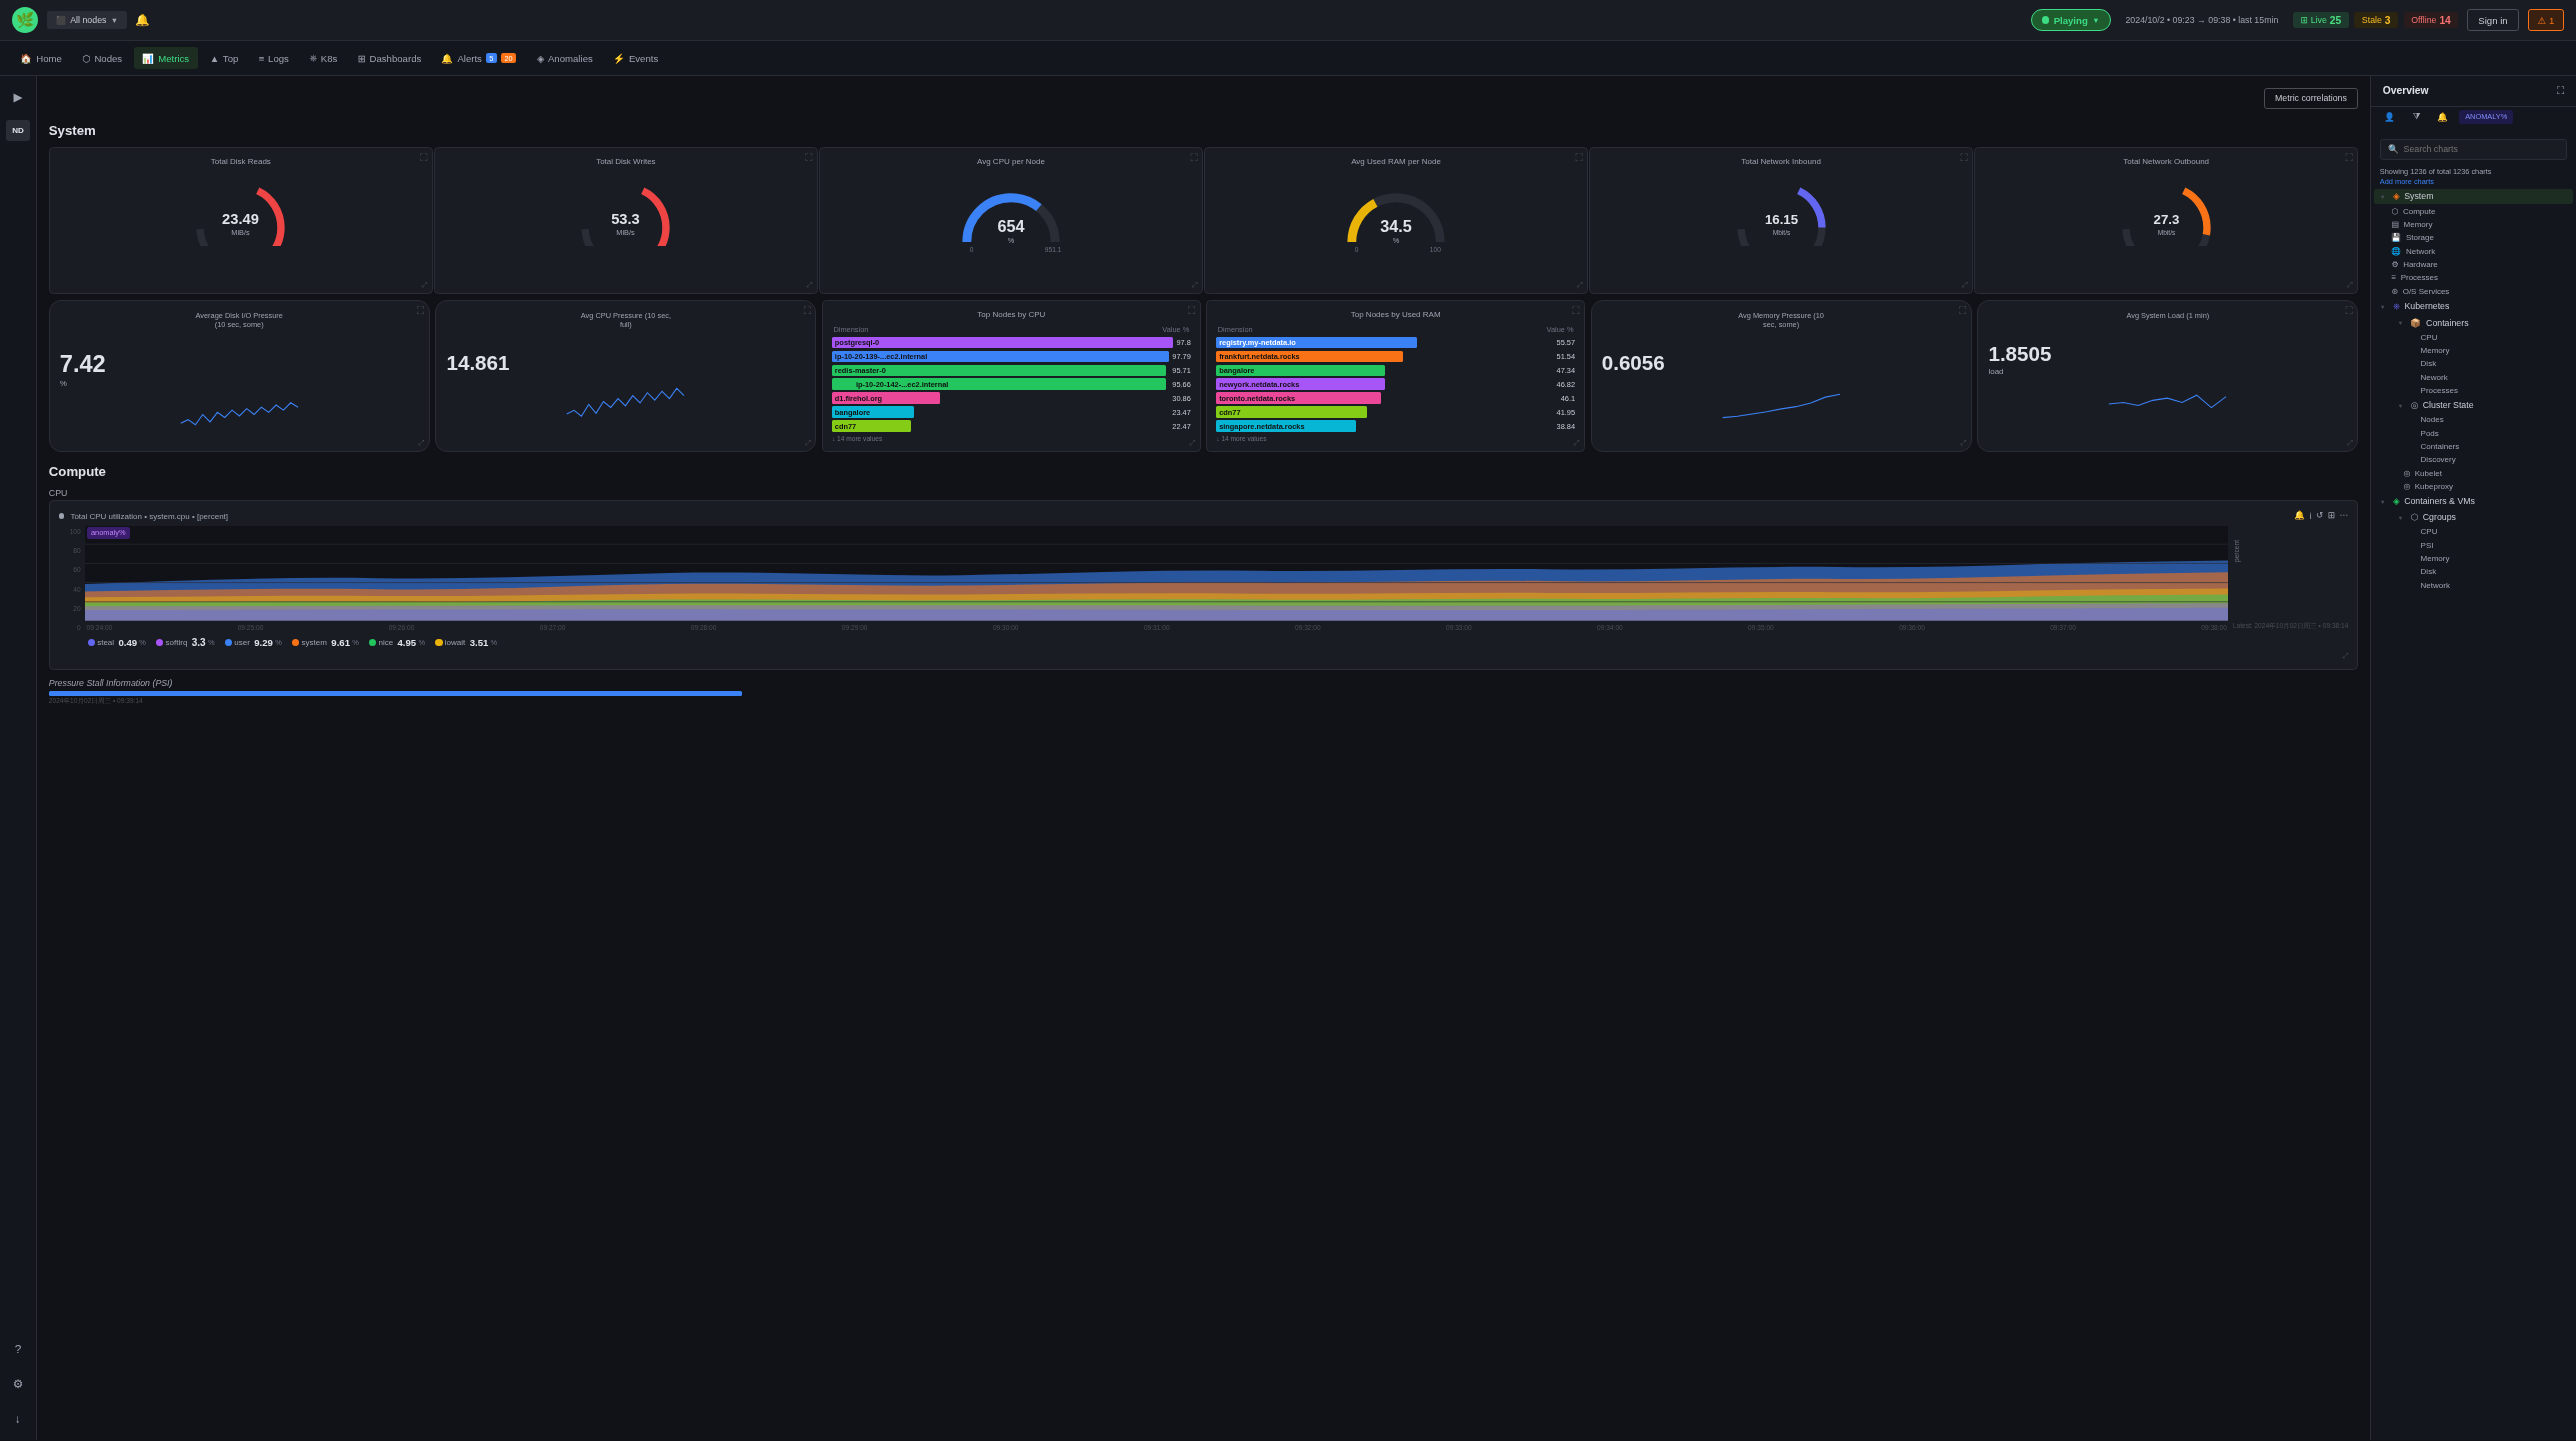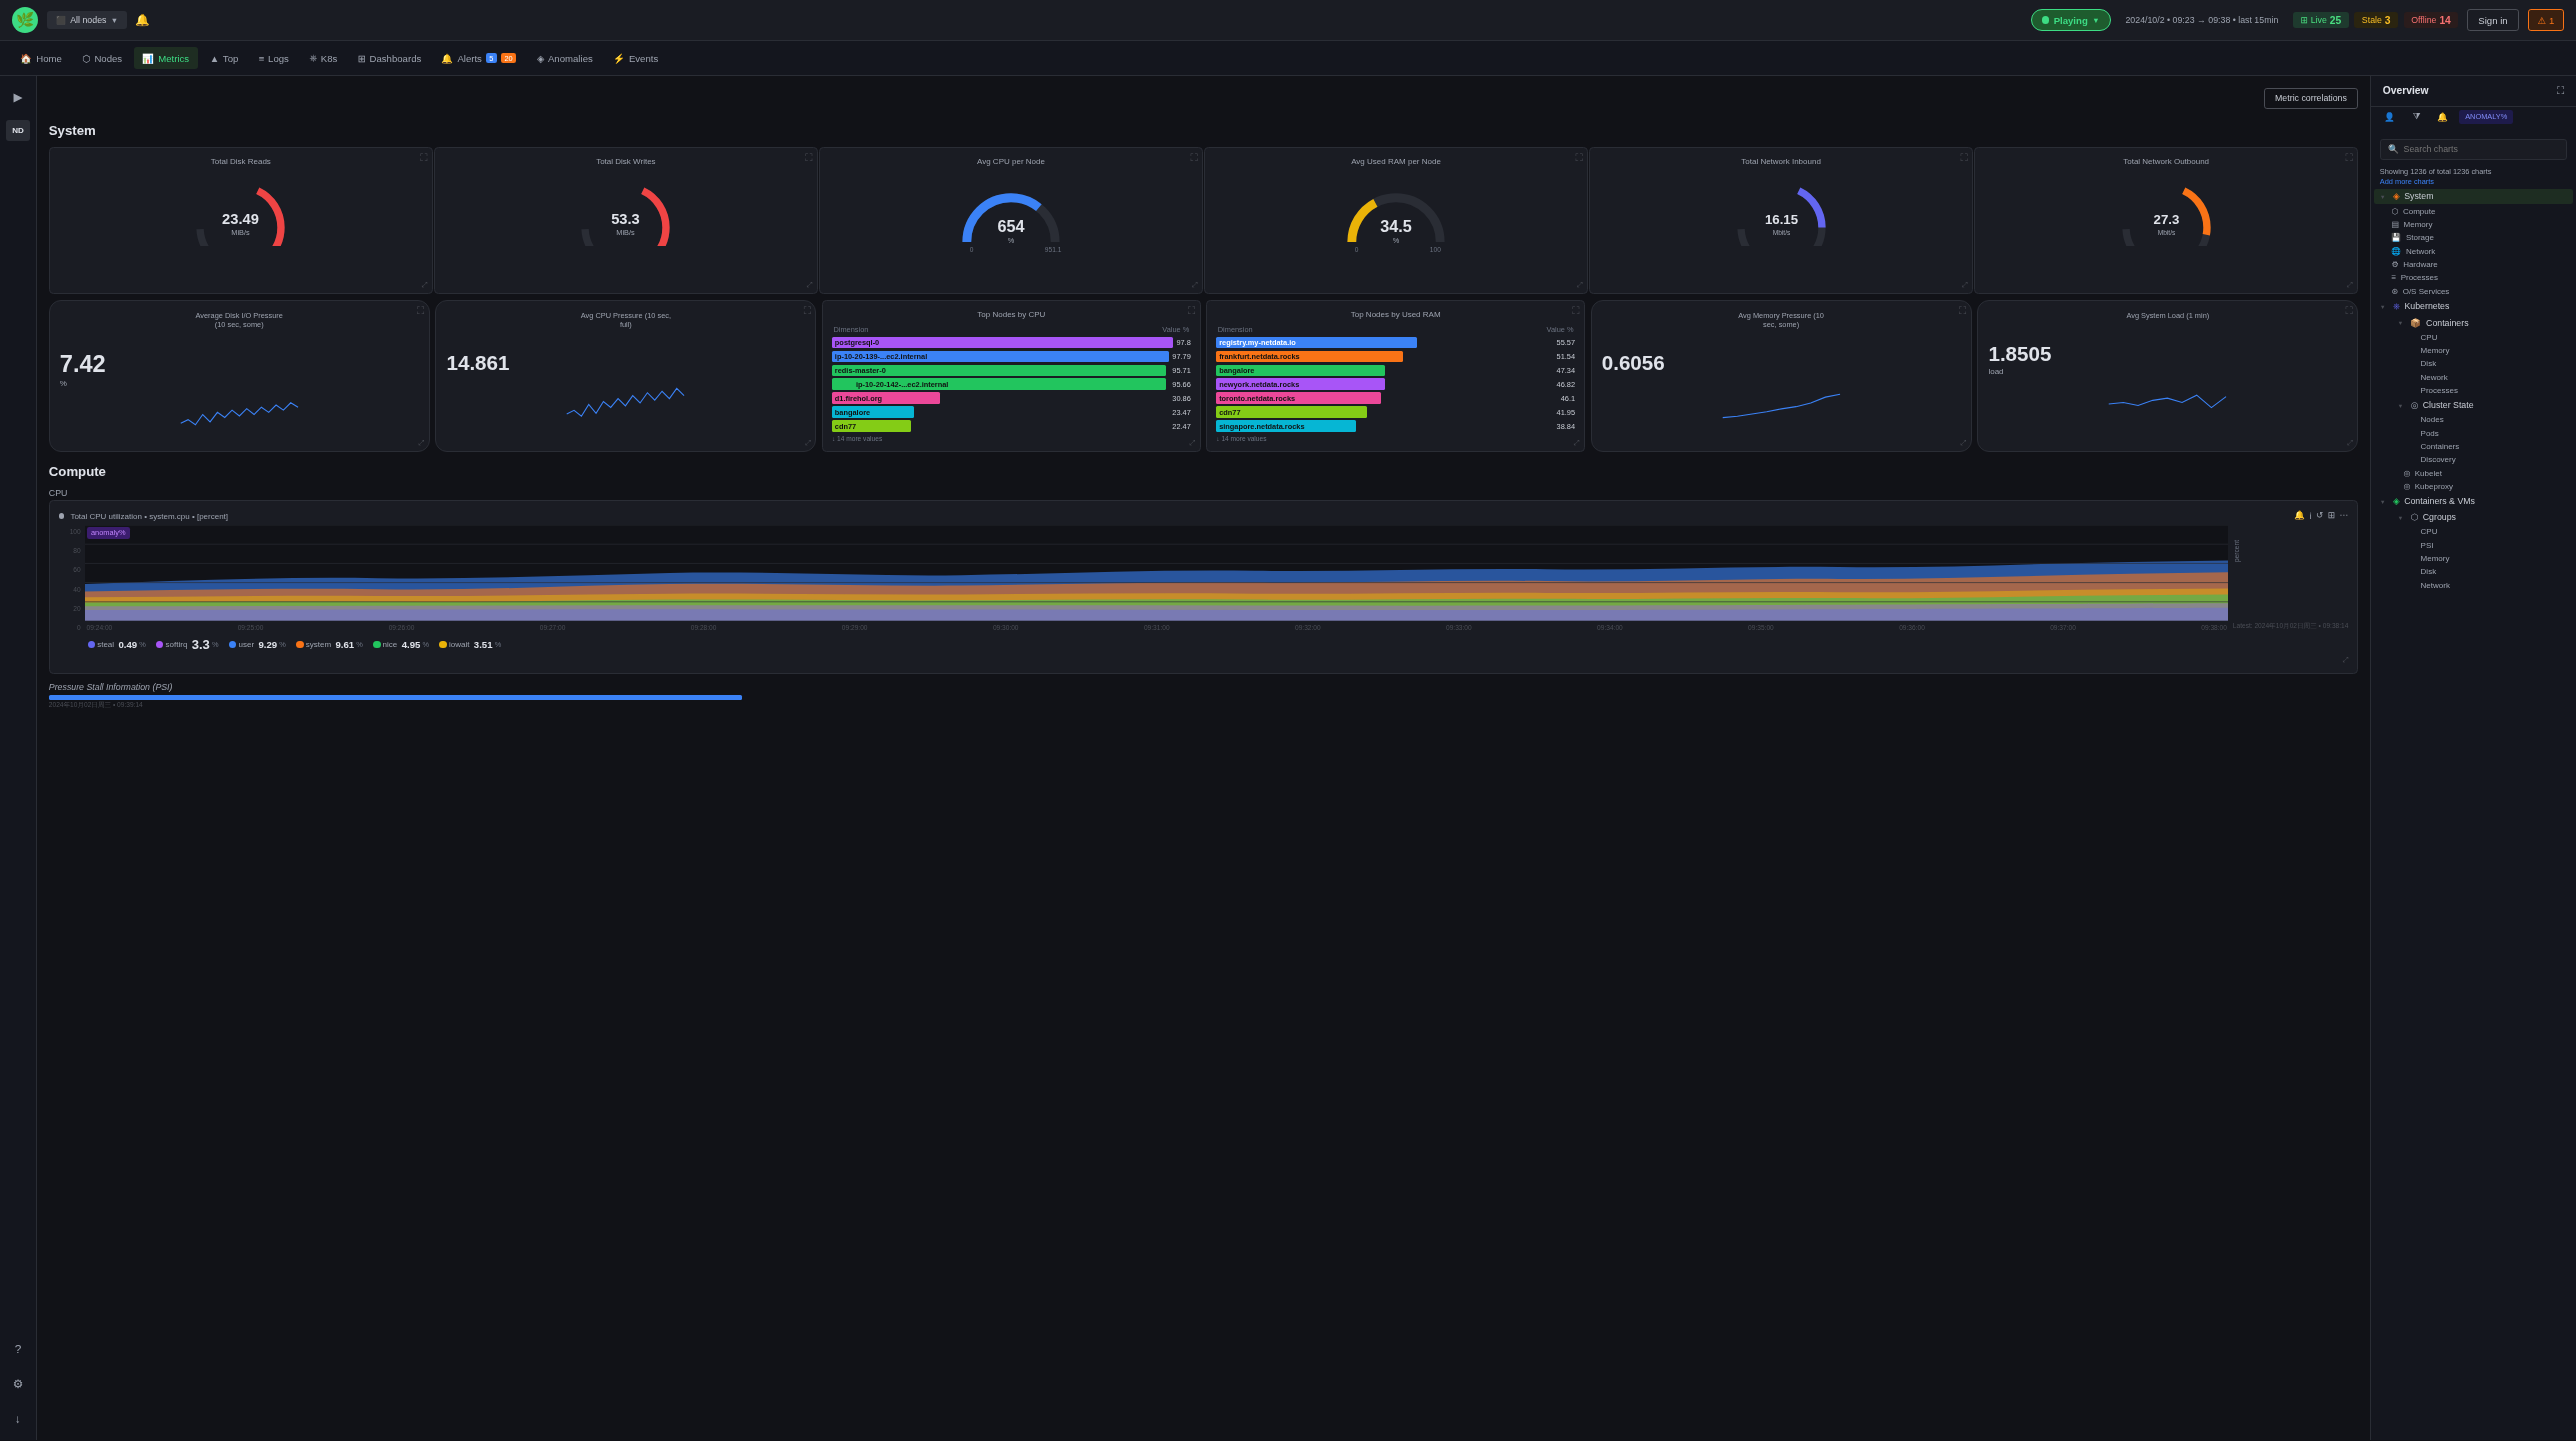--- a/index.html
+++ b/index.html
@@ -516,21 +516,21 @@
           </div>
           <div style="display:flex;align-items:center;gap:2px;">
             <span style="color:#e0e3ea;font-size:9.6px;font-weight:600;">0.49</span>
             <span style="color:#6b7280;font-size:7.4px;">%</span>
           </div>
           <div style="display:flex;align-items:center;gap:2.2px;margin-left:5.9px;">
             <div style="width:7.4px;height:7.4px;border-radius:50%;background:#a855f7;"></div>
             <span style="color:#9da3af;font-size:8px;">softirq</span>
           </div>
           <div style="display:flex;align-items:center;gap:2.2px;">
-            <span style="color:#e0e3ea;font-size:13px;font-weight:600;text-align:right;">3.3</span>
+            <span style="color:#e0e3ea;font-size:10px;font-weight:600;text-align:right;">3.3</span>
             <span style="color:#6b7280;font-size:7.4px;">%</span>
           </div>
           <div style="display:flex;align-items:center;gap:2.2px;margin-left:5.9px;">
             <div style="width:7.4px;height:7.4px;border-radius:50%;background:#3b82f6;"></div>
             <span style="color:#9da3af;font-size:8px;">user</span>
           </div>
           <div style="display:flex;align-items:center;gap:2.2px;">
             <span style="color:#e0e3ea;font-size:9.6px;font-weight:600;">9.29</span>
             <span style="color:#6b7280;font-size:7.4px;">%</span>
           </div>

